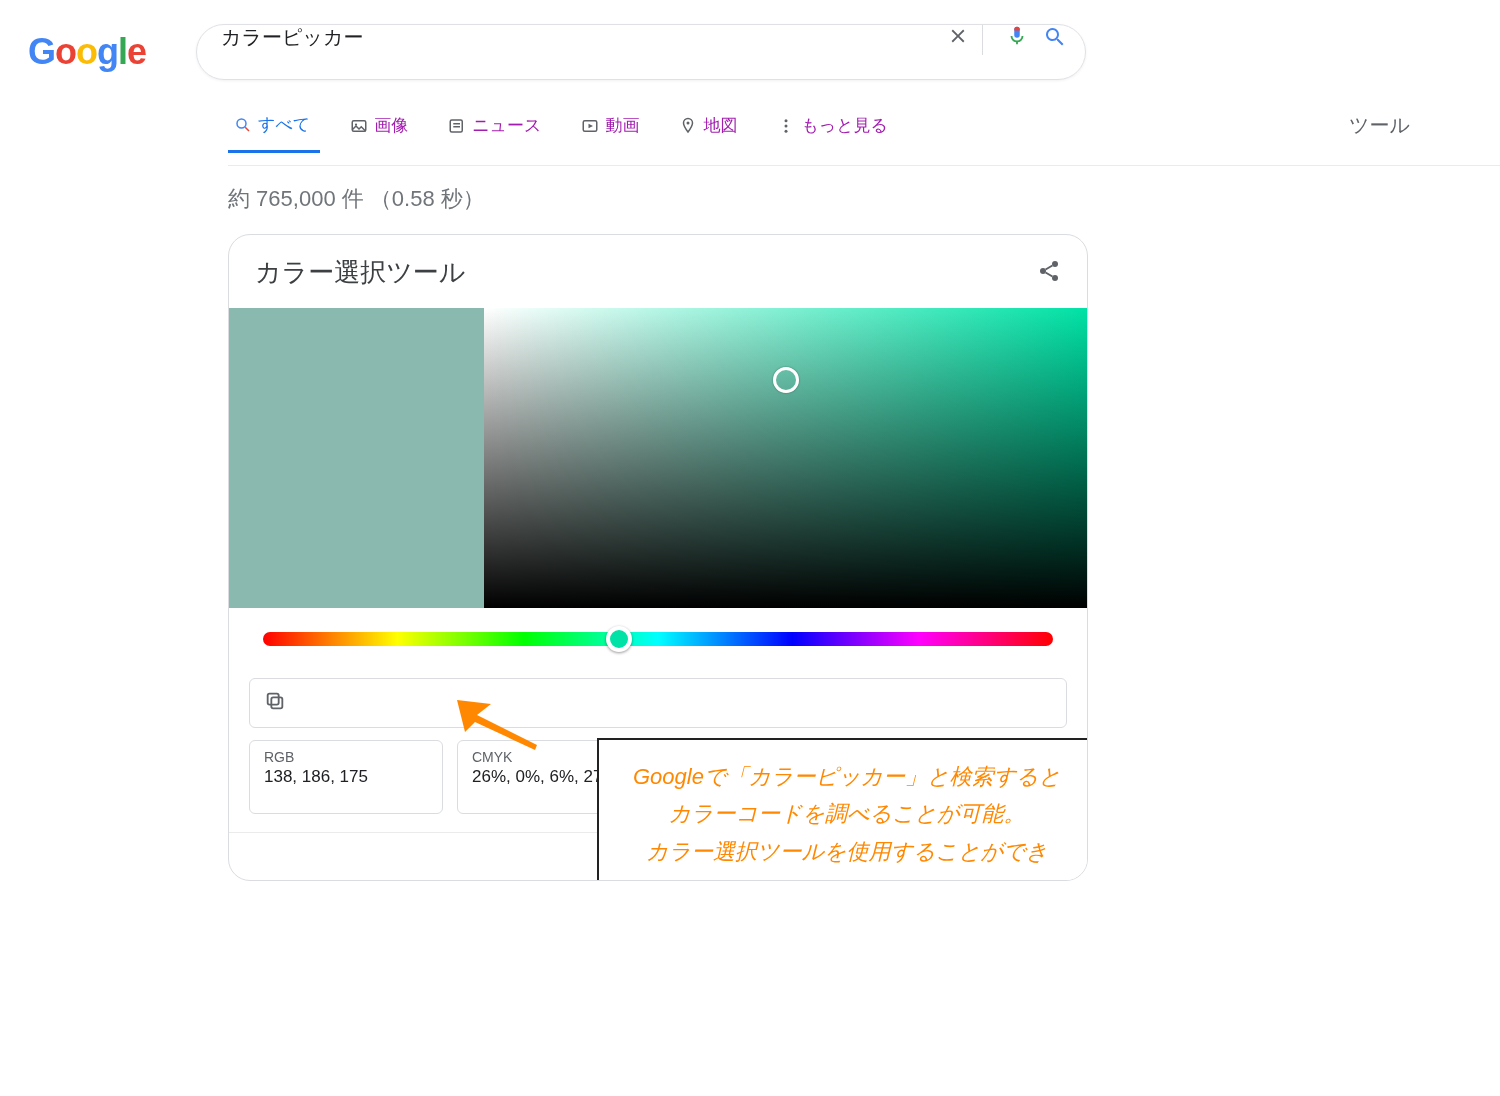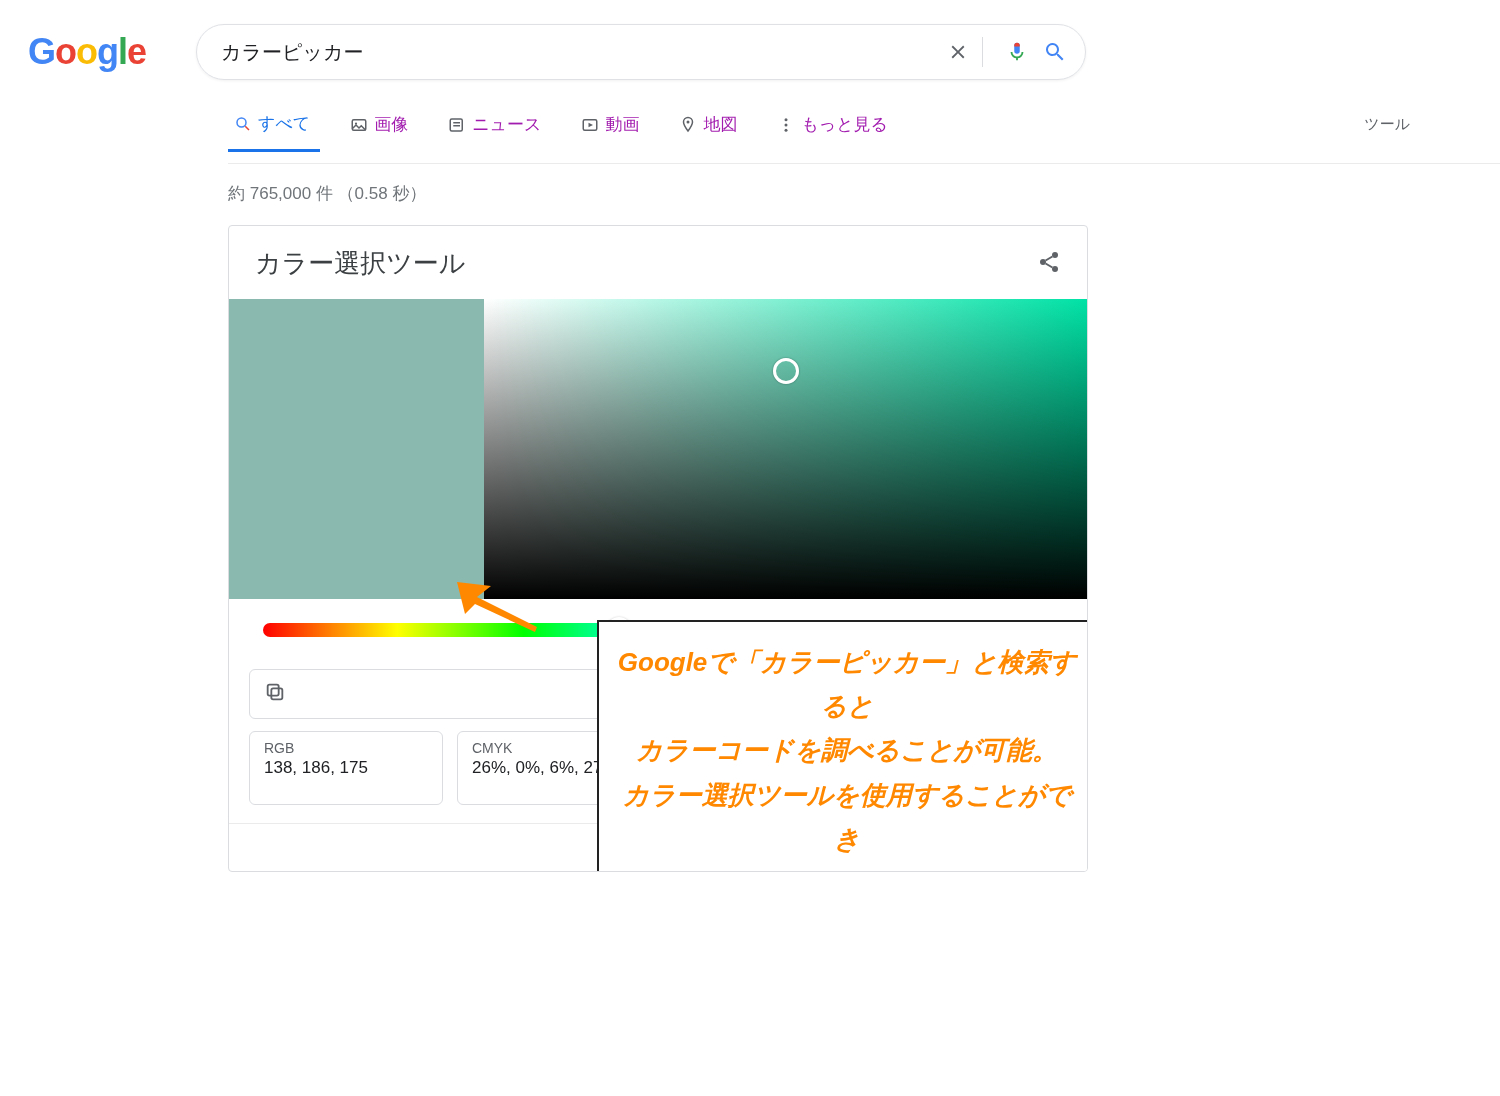--- a/index.html
+++ b/index.html
@@ -18,21 +18,21 @@
   .logo span:nth-child(4){color:#4285F4}
   .logo span:nth-child(5){color:#34A853}
   .logo span:nth-child(6){color:#EA4335}
   .searchbar {
     margin-left: 50px;
     flex: 0 0 890px;
     height: 56px;
     border: 1px solid #dfe1e5;
     border-radius: 28px;
     display: flex;
-    align-items: center;
+    align-items: flex-start;
     padding: 0 16px 0 22px;
     box-shadow: 0 1px 3px rgba(0,0,0,0.06);
   }
   .searchbar input {
     flex: 1;
     border: none;
     outline: none;
     font-size: 20px;
     color: #202124;
     background: transparent;
@@ -53,28 +53,28 @@
     display: inline-flex;
     align-items: center;
     font-size: 17px;
     color: #a21caf;
     padding: 10px 10px 14px 6px;
     margin-right: 24px;
     cursor: pointer;
   }
   .tab .ticon { margin-right: 6px; display:inline-flex;}
   .tab.active { color: #1a73e8; border-bottom: 3px solid #1a73e8; margin-bottom:-1px;}
-  .tab-tools { margin-left: auto; margin-right: 90px; padding:10px 0 14px 0; color:#5f6368; font-size:15px; cursor:pointer;}
-  .stats { margin-left: 228px; margin-top: 18px; color:#70757a; font-size:17px;}
+  .tab-tools { margin-left: auto; margin-right: 90px; padding:10px 0 14px 0; color:#5f6368; font-size:20px; cursor:pointer;}
+  .stats { margin-left: 228px; margin-top: 18px; color:#70757a; font-size:22px;}
   .card {
     margin-left: 228px;
     margin-top: 20px;
     width: 860px;
     border: 1px solid #dadce0;
-    border-radius: 4px;
+    border-radius: 22px;
     overflow: hidden;
     position: relative;
   }
   .card-head {
     display:flex; align-items:center; justify-content:space-between;
     padding: 20px 26px 18px 26px;
   }
   .card-title { font-size: 26px; color:#3c4043; font-weight:400; }
   .share { cursor:pointer; color:#5f6368; }
   .picker-row { display:flex; }
@@ -127,22 +127,22 @@
   .annotation {
     position:absolute; right:-10px; bottom:-10px;
     width: 500px;
   }
   .arrow {
     position:absolute; left:-140px; top:-38px; width:80px; height:50px;
   }
   .callout {
     border: 2px solid #222; background:#fff;
     padding: 18px 14px;
-    font-weight: bold; font-style: italic;
-    color:#ff8800; font-size:26px; text-align:center; line-height:1.7;
+    font-weight: normal; font-style: italic;
+    color:#ff8800; font-size:22px; text-align:center; line-height:1.7;
   }
 </style>
 </head>
 <body>
 
 <div class="top">
   <div class="logo">
     <span>G</span><span>o</span><span>o</span><span>g</span><span>l</span><span>e</span>
   </div>
   <div class="searchbar">

